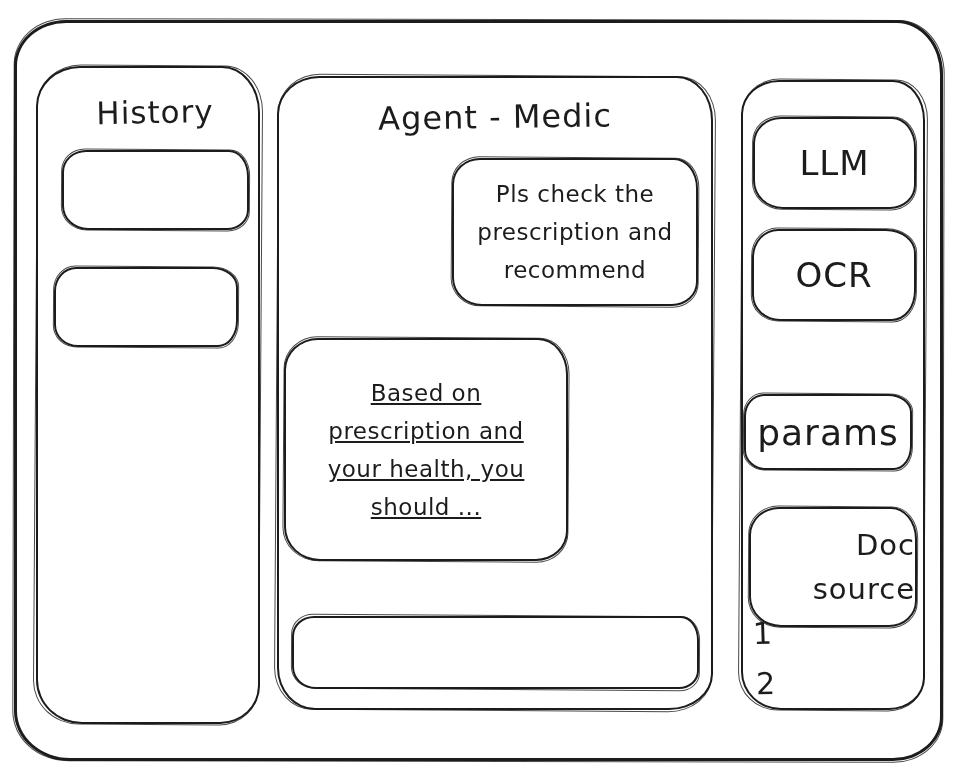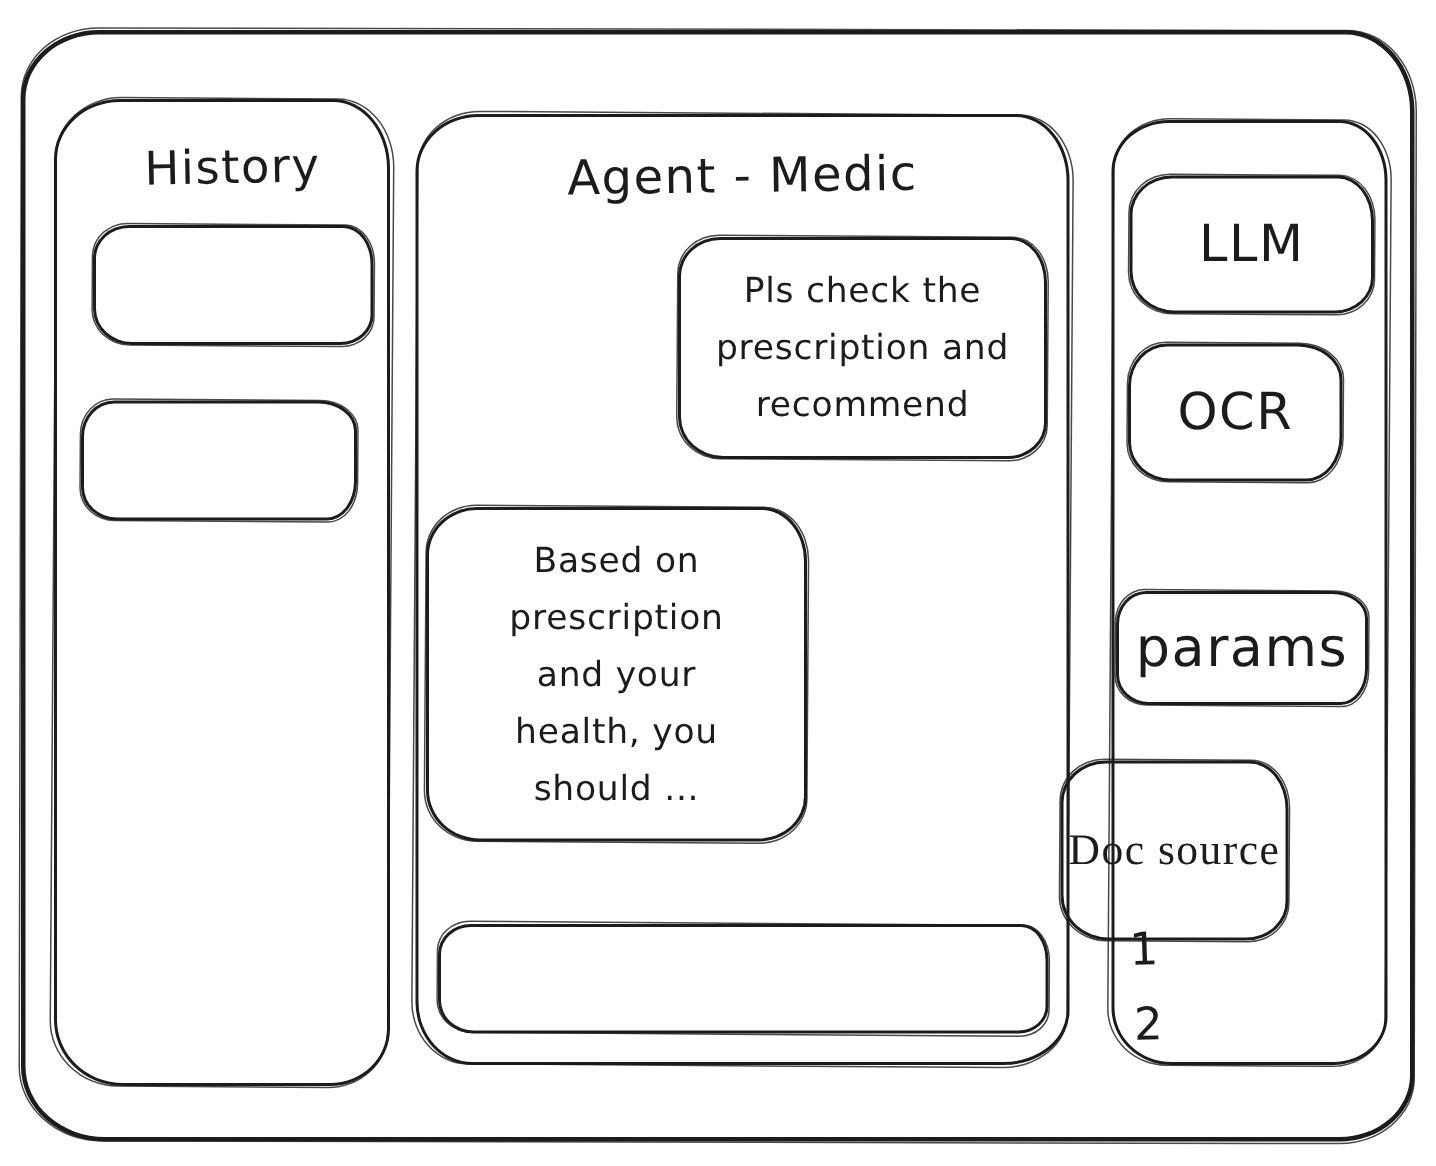--- a/index.html
+++ b/index.html
@@ -72,23 +72,24 @@
     text-align: center;
     font-size: 23px; line-height: 38px; letter-spacing: 0.5px;
     padding: 6px 14px;
   }
   .bubble span { white-space: normal; }
   .bubble-user {
     left: 452px; top: 158px; width: 246px; height: 148px;
     border-radius: 28px 24px 26px 30px / 26px 30px 24px 28px;
   }
   .bubble-assistant {
-    left: 284px; top: 338px; width: 254px; height: 223px;
+    left: 284px; top: 338px; width: 284px; height: 223px;
     border-radius: 34px 30px 32px 36px / 32px 36px 30px 34px;
     padding: 6px 30px;
+    text-decoration: underline;
   }
   .chat-input-wrap {
     left: 292px; top: 616px; width: 407px; height: 73px;
     border-radius: 22px 18px 20px 24px / 20px 24px 18px 22px;
   }
   .chat-input-wrap input {
     position: absolute; inset: 4px 10px;
     border: none; outline: none; background: transparent;
     font-family: "DejaVu Sans", sans-serif; font-size: 22px; color: #1c1c1c;
   }
@@ -101,34 +102,33 @@
   .tool-btn {
     display: flex; align-items: center; justify-content: center;
     text-align: right; letter-spacing: 1px;
   }
   .btn-llm {
     left: 753px; top: 117px; width: 163px; height: 92px;
     font-size: 34px;
     border-radius: 28px 24px 26px 30px / 26px 30px 24px 28px;
   }
   .btn-ocr {
-    left: 752px; top: 229px; width: 143px; height: 92px;
+    left: 752px; top: 229px; width: 164px; height: 92px;
     font-size: 34px;
     border-radius: 26px 30px 24px 28px / 28px 24px 30px 26px;
   }
   .btn-params {
     left: 744px; top: 394px; width: 168px; height: 76px;
     font-size: 36px;
     border-radius: 20px 24px 18px 22px / 22px 18px 24px 20px;
   }
   .btn-doc {
-    left: 707px; top: 507px; width: 152px; height: 120px;
+    left: 749px; top: 507px; width: 168px; height: 120px;
     font-size: 29px; line-height: 44px;
     border-radius: 30px 26px 28px 32px / 28px 32px 26px 30px;
-    font-family: Liberation Serif, serif;
   }
   .btn-doc span { white-space: normal; }
   .doc-num { font-size: 30px; }
   .doc-num-1 { left: 753px; top: 616px; transform: rotate(-2deg); }
   .doc-num-2 { left: 756px; top: 666px; transform: rotate(-1deg); }
 </style>
 </head>
 <body>
 
 <div class="stage">

